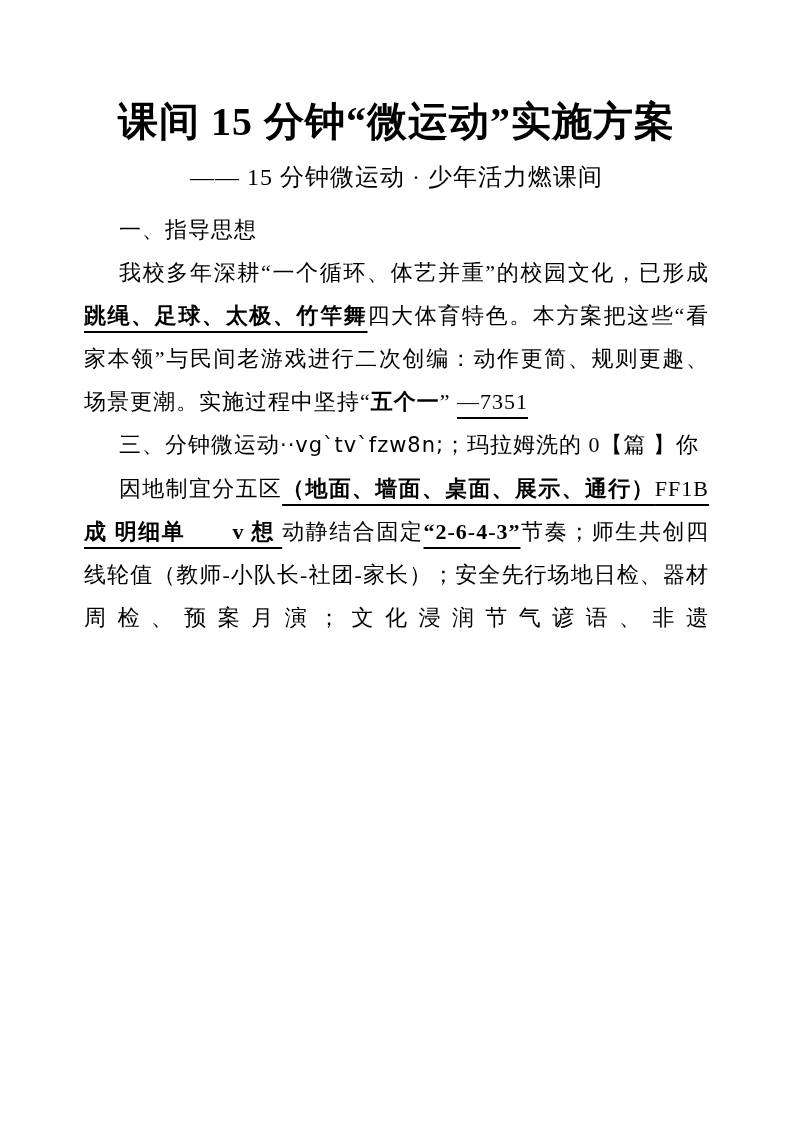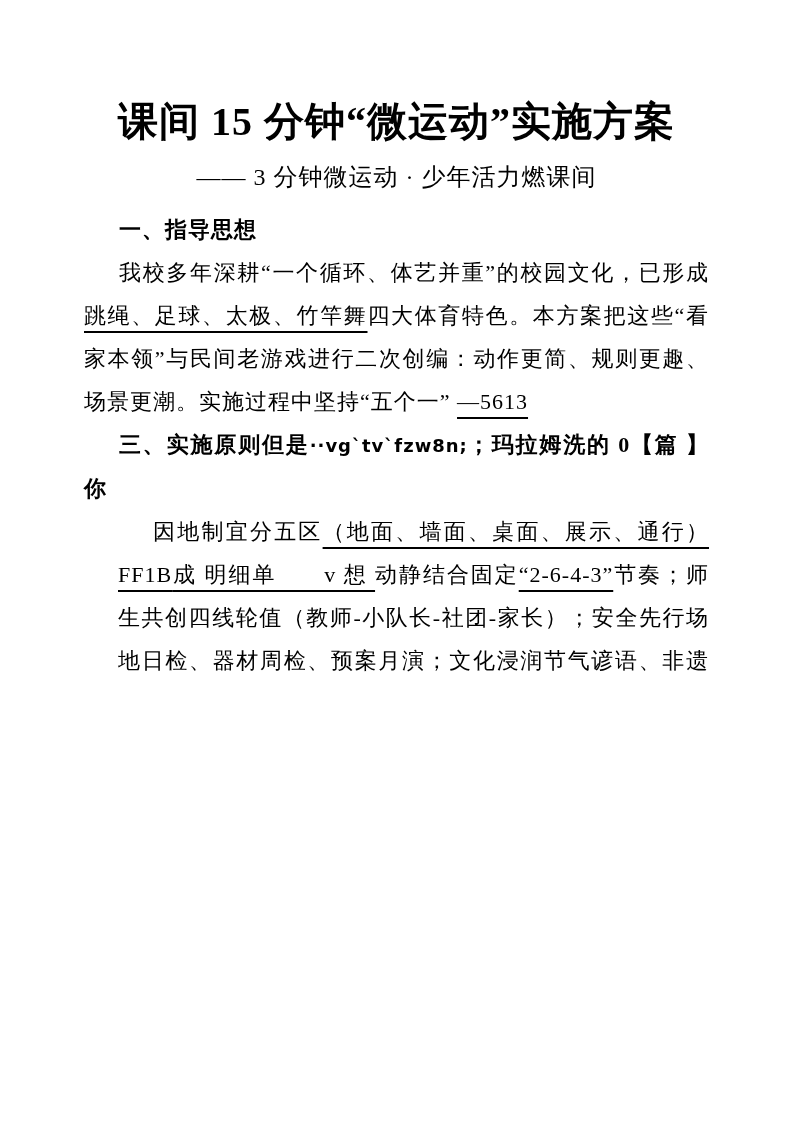--- a/index.html
+++ b/index.html
@@ -39,32 +39,32 @@
     font-size: 22px;
     line-height: 43px;
     letter-spacing: 1px;
     text-align: justify;
     text-justify: inter-ideograph;
   }
   .body p {
     margin: 0;
     text-indent: 35px;
   }
-  p.fill { text-align-last: justify; margin-left: 34px; }
-  .hd { font-weight: bold; }
-  .b  { font-weight: normal; }
+  p.fill { text-align-last: justify; }
+  .hd { font-weight: normal; }
+  .b  { font-weight: bold; }
   .u  {
     text-decoration: underline;
     text-decoration-thickness: 2px;
     text-underline-offset: 8px;
   }
   .latin {
     font-family: "DejaVu Sans", "Liberation Sans", sans-serif;
-    font-weight: bold;
-    font-size: 18px;
+    font-weight: normal;
+    font-size: 21px;
   }
   .footer {
     position: absolute;
     left: 0;
     right: 0;
     top: 1040px;
     text-align: center;
     font-size: 13px;
     letter-spacing: 2px;
     color: #a21caf;
@@ -72,32 +72,32 @@
   }
 </style>
 </head>
 <body>
 
 <div class="page">
   <div class="doc">
 
     <div class="title">课间 15 分钟“微运动”实施方案</div>
 
-    <div class="subtitle">—— 3 分钟微运动 · 少年活力燃课间</div>
+    <div class="subtitle">—— 15 分钟微运动 · 少年活力燃课间</div>
 
     <div class="body">
 
       <p class="hd"><span>一、指导思想</span></p>
 
-      <p><span>我校多年深耕“一个循环、体艺并重”的校园文化，已形成</span><span class="b u">跳绳、足球、太极、竹竿舞</span><span>四大体育特色。本方案把这些“看家本领”与民间老游戏进行二次创编：动作更简、规则更趣、场景更潮。实施过程中坚持“</span><span class="b">五个一</span><span>” </span><span class="u">—5613</span></p>
+      <p><span>我校多年深耕“一个循环、体艺并重”的校园文化，已形成</span><span class="b u">跳绳、足球、太极、竹竿舞</span><span>四大体育特色。本方案把这些“看家本领”与民间老游戏进行二次创编：动作更简、规则更趣、场景更潮。实施过程中坚持“</span><span class="b">五个一</span><span>” </span><span class="u">—7351</span></p>
 
 
 
 
-      <p><span class="hd">三、实施原则但是</span><span class="latin">··vg`tv`fzw8n;</span><span class="hd">；玛拉姆洗的 0【篇 】你</span></p>
+      <p><span class="hd">三、分钟微运动</span><span class="latin">··vg`tv`fzw8n;</span><span class="hd">；玛拉姆洗的 0【篇 】你</span></p>
 
       <p class="fill"><span>因地制宜分五区</span><span class="b u">（地面、墙面、桌面、展示、通行）</span><span class="u">FF1B</span><span class="b u">成 明细单　　v 想 </span><span>动静结合固定</span><span class="b u">“2-6-4-3”</span><span>节奏；师生共创四线轮值（教师-小队长-社团-家长）；安全先行场地日检、器材周检、预案月演；文化浸润节气谚语、非遗</span></p>
 
     </div>
   </div>
 
   <div class="footer">第 1 页 共 6 页</div>
 </div>
 
 </body></html>

